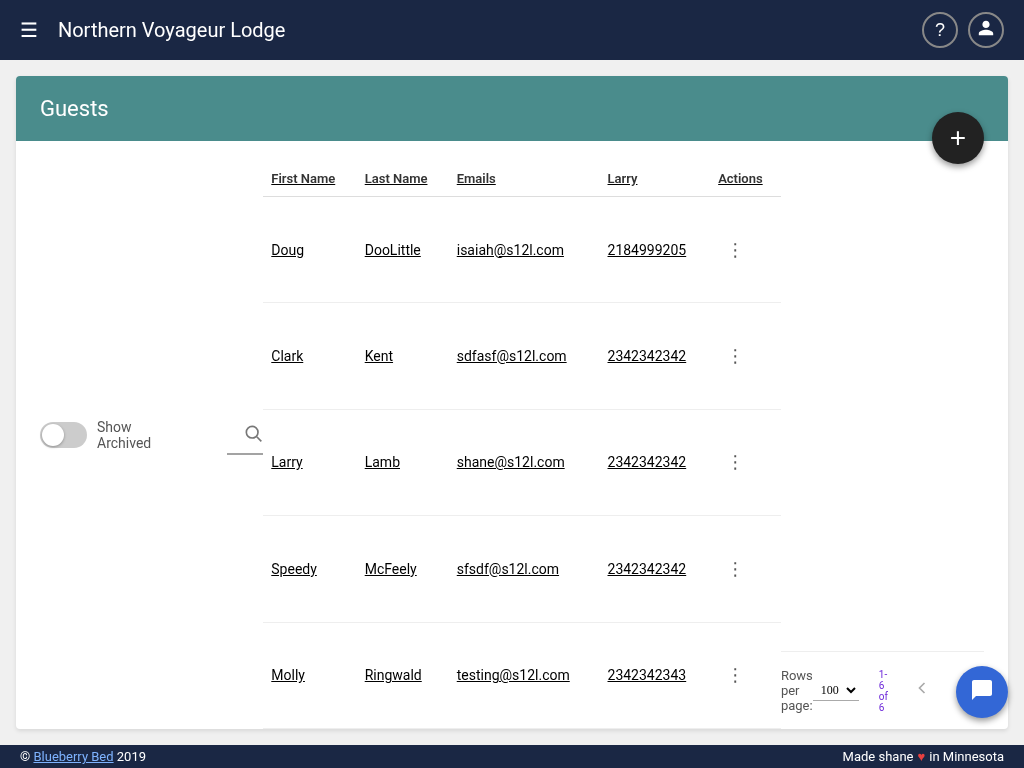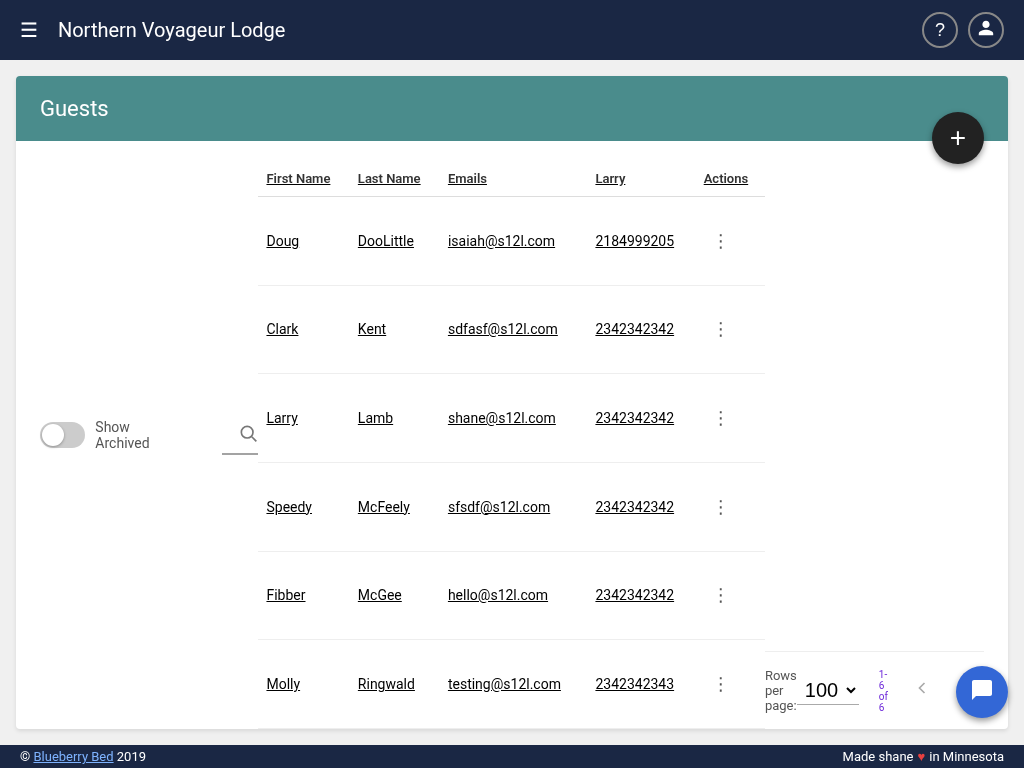--- a/index.html
+++ b/index.html
@@ -160,24 +160,25 @@
       justify-content: flex-end;
       padding: 16px 0;
       gap: 20px;
       border-top: 1px solid #eee;
       margin-top: auto;
     }
     .rows-per-page { display: flex; align-items: center; gap: 0; font-size: 13px; color: #555; }
     .rows-select {
       border: none;
       border-bottom: 1px solid #aaa;
-      font-size: 20px;
+      font-size: 12px;
       padding: 2px 4px;
       background: transparent;
       cursor: pointer;
+      font-family: Liberation Serif, serif;
     }
     .page-info { font-size: 10px; color: #6d28d9; }
     .page-nav-btn {
       background: none; border: none;
       cursor: pointer; font-size: 20px;
       color: #555; padding: 4px;
       display: flex; align-items: center;
     }
     .page-nav-btn:disabled { color: #ccc; }
 
@@ -296,29 +297,20 @@
       <td><a class="cell-link">shane@s12l.com</a></td>
       <td><a class="cell-link">2342342342</a></td>
       <td>
         <button class="actions-btn">⋮</button>
       </td>
     </tr>
             <tr>
       <td><a class="cell-link">Speedy</a></td>
       <td><a class="cell-link">McFeely</a></td>
       <td><a class="cell-link">sfsdf@s12l.com</a></td>
-      <td><a class="cell-link">2342342342</a></td>
-      <td>
-        <button class="actions-btn">⋮</button>
-      </td>
-    </tr>
-            <tr>
-      <td><a class="cell-link">Fibber</a></td>
-      <td><a class="cell-link">McGee</a></td>
-      <td><a class="cell-link">hello@s12l.com</a></td>
       <td><a class="cell-link">2342342342</a></td>
       <td>
         <button class="actions-btn">⋮</button>
       </td>
     </tr>
             <tr>
       <td><a class="cell-link">Molly</a></td>
       <td><a class="cell-link">Ringwald</a></td>
       <td><a class="cell-link">testing@s12l.com</a></td>
       <td><a class="cell-link">2342342343</a></td>

